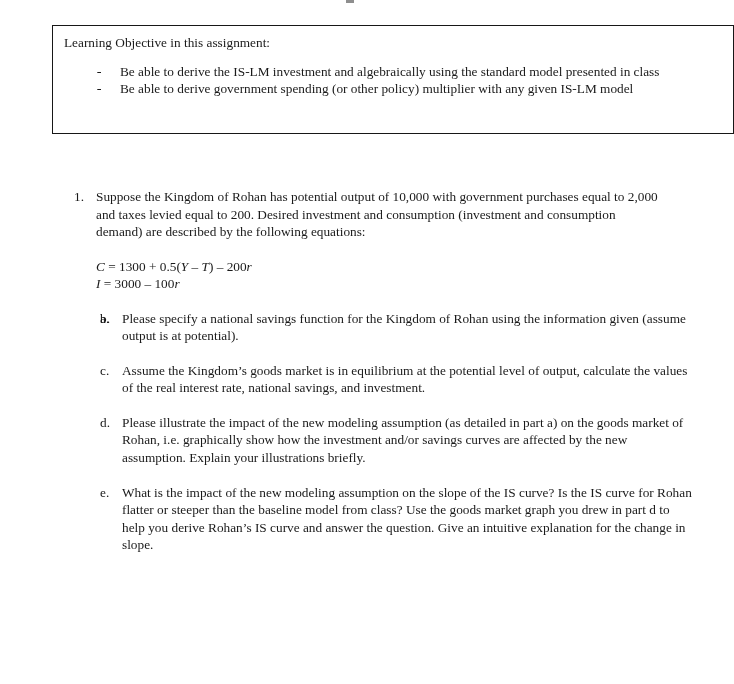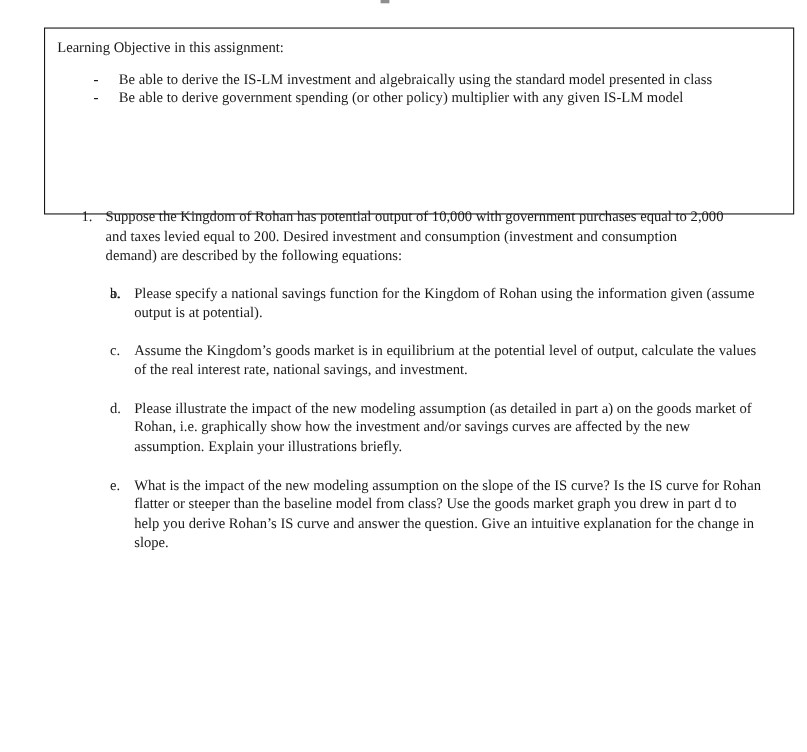--- a/index.html
+++ b/index.html
@@ -30,24 +30,24 @@
     left: 346px;
     top: 0px;
     width: 8px;
     height: 3px;
     background: #8e8e8e;
   }
 
   
   .objective-box {
     position: absolute;
-    left: 40px;
+    left: 52px;
     top: 25px;
     width: 682px;
-    height: 170px;
+    height: 109px;
     box-sizing: border-box;
     border: 1.2px solid #171717;
     padding: 8px 10px 6px 10px;
   }
   .objective-heading {
     font-size: 13.3px;
     line-height: 17px;
     margin: 0 0 0 1px;
     white-space: nowrap;
   }
@@ -149,20 +149,24 @@
     </ul>
   </section>
 
   <section class="question-block">
 
     <div class="q-item">
       <span class="q-marker">1.</span>
       <span>Suppose the Kingdom of Rohan has potential output of 10,000 with government purchases equal to 2,000 and taxes levied equal to 200. Desired investment and consumption (investment and consumption demand) are described by the following equations:</span>
     </div>
 
+    <div class="equations">
+      <div class="eq"><span class="var">C</span> = 1300 + 0.5(<span class="var">Y</span> – <span class="var">T</span>) – 200<span class="var">r</span></div>
+      <div class="eq"><span class="var">I</span> = 3000 – 100<span class="var">r</span></div>
+    </div>
 
     <div class="subparts">
 
       <div class="sub-item">
         <span class="sub-marker">a.</span>
       </div>
 
       <div class="sub-item">
         <span class="sub-marker">b.</span>
         <p>Please specify a national savings function for the Kingdom of Rohan using the information given (assume output is at potential).</p>

